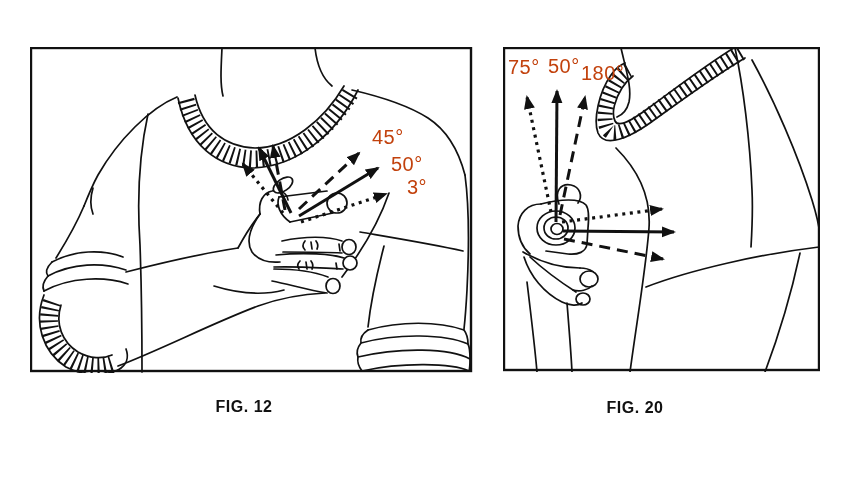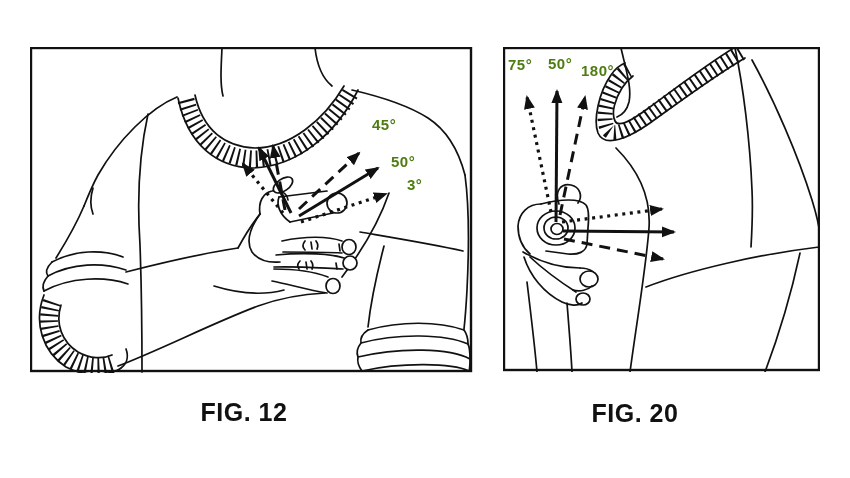--- a/index.html
+++ b/index.html
@@ -2,25 +2,25 @@
 <html><head>
 <meta charset="utf-8">
 <style>
   html,body{margin:0;padding:0;background:#ffffff;}
   #sheet{
     position:relative;width:850px;height:478px;background:#ffffff;
     font-family:"Liberation Sans", sans-serif;color:#111;overflow:hidden;
   }
   svg{position:absolute;display:block;}
   .lbl{
-    position:absolute;font-size:15px;line-height:1;color:#4d7c0f;
-    letter-spacing:0.5px;white-space:nowrap;font-weight:bold;
+    position:absolute;font-size:20px;line-height:1;color:#c2410c;
+    letter-spacing:0.5px;white-space:nowrap;
   }
   .caption{
-    position:absolute;font-size:25px;font-weight:bold;color:#111;
+    position:absolute;font-size:16px;font-weight:bold;color:#111;
     transform:translateX(-50%);white-space:nowrap;letter-spacing:0.5px;
   }
   
   .s   {fill:none;stroke:#111;stroke-width:1.7;stroke-linecap:round;stroke-linejoin:round;}
   .rib {fill:none;stroke:#111;stroke-linecap:butt;}
   .arrS{fill:none;stroke:#111;stroke-width:3;}
   .arrD{fill:none;stroke:#111;stroke-width:3;stroke-dasharray:11 7;}
   .arrT{fill:none;stroke:#111;stroke-width:3.2;stroke-dasharray:3 4.6;}
   .wfill{fill:#fff;stroke:#111;stroke-width:1.7;}
 </style>
@@ -172,21 +172,21 @@
     <g>
       <path class="arrT" d="M551,212 L527,97" marker-end="url(#ah2)"></path>
       <path class="arrS" d="M556,222 L557,91" marker-end="url(#ah2)"></path>
       <path class="arrD" d="M560,215 L585,97" marker-end="url(#ah2)" stroke-dasharray="13 9"></path>
       <path class="arrT" d="M562,222 L662,209" marker-end="url(#ah2)"></path>
       <path class="arrS" d="M563,231 L674,232" marker-end="url(#ah2)"></path>
       <path class="arrD" d="M564,239 L663,259" marker-end="url(#ah2)" stroke-dasharray="13 9"></path>
     </g>
   </svg>
 
-  <span class="lbl" style="left:372px;top:117px">45°</span>
+  <span class="lbl" style="left:372px;top:127px">45°</span>
   <span class="lbl" style="left:391px;top:154px">50°</span>
   <span class="lbl" style="left:407px;top:177px">3°</span>
 
   <span class="lbl" style="left:508px;top:57px">75°</span>
   <span class="lbl" style="left:548px;top:56px">50°</span>
   <span class="lbl" style="left:581px;top:63px">180°</span>
 
   <div class="caption" style="left:244px;top:398px">FIG. 12</div>
   <div class="caption" style="left:635px;top:399px">FIG. 20</div>
 

